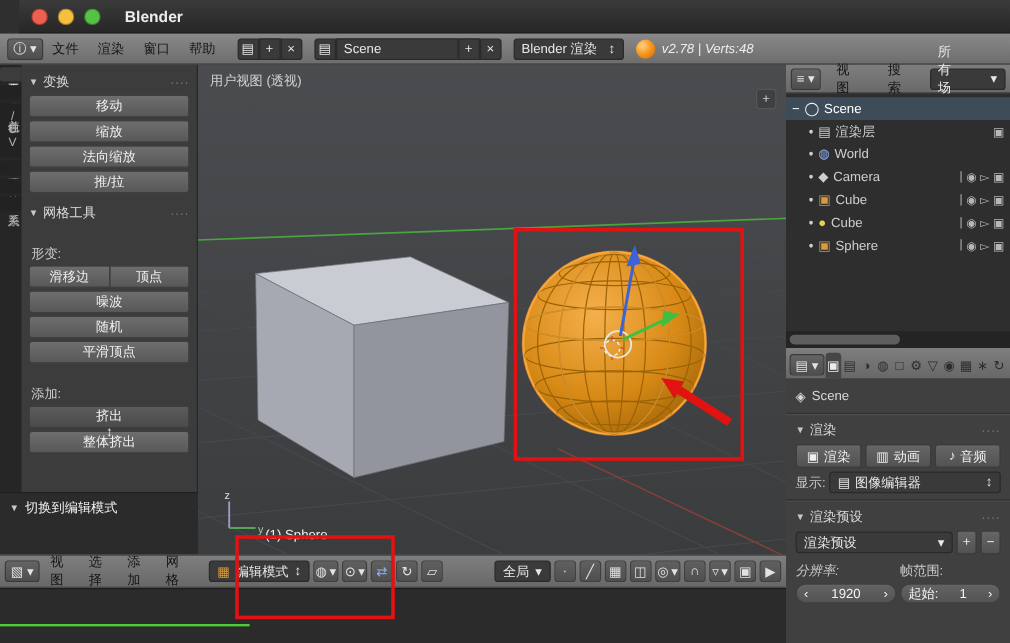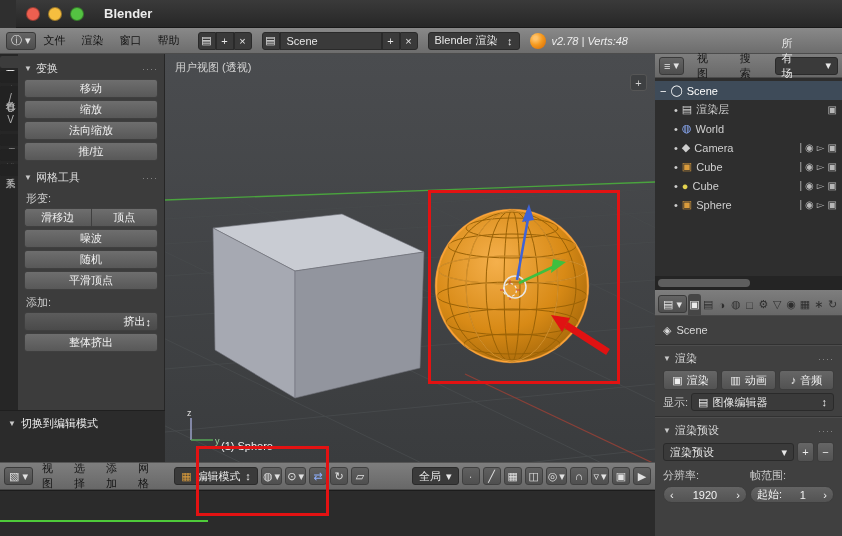--- a/index.html
+++ b/index.html
@@ -40,22 +40,22 @@
              padding:3px 6px;box-sizing:border-box;overflow:hidden;}
   .ph{display:flex;align-items:center;gap:4px;height:17px;color:#dcdcdc;margin-top:3px;}
   .tri{font-size:8px;color:#c8c8c8;}
   .grip{margin-left:auto;color:#8d8d8d;font-size:9px;letter-spacing:1px;}
   .tbtn{height:19px;display:flex;align-items:center;justify-content:center;background:linear-gradient(#6e6e6e,#585858);
         border:1px solid #3f3f3f;border-radius:3px;color:#f0f0f0;margin:2px 0;box-sizing:border-box;}
   .trow{display:flex;margin:2px 0;}
   .trow .tbtn{flex:1;margin:0;}
   .trow .tbtn:first-child{border-radius:3px 0 0 3px;border-right-width:0;}
   .trow .tbtn:last-child{border-radius:0 3px 3px 0;}
-  .tdrop{justify-content:flex-end;padding:0 6px;background:linear-gradient(#5c5c5c,#4a4a4a);}
-  .flabel{color:#cccccc;margin:5px 2px 1px;}
+  .tdrop{justify-content:space-between;padding:0 6px;background:linear-gradient(#5c5c5c,#4a4a4a);flex-direction:column;}
+  .flabel{color:#cccccc;margin:18px 2px 1px;}
   .shelf-bottom{position:absolute;left:0;top:410px;width:165px;height:52px;background:#2b2b2b;border-top:1px solid #1f1f1f;
                 box-sizing:border-box;padding:5px 8px;color:#f1f1f1;}
   .shelf-bottom .row{display:flex;align-items:center;gap:5px;}
 
   
   .viewport{position:absolute;left:165px;top:54px;width:490px;height:408px;background:linear-gradient(#4a4c4f,#3a3c3e);overflow:hidden;}
   .vp-label{position:absolute;left:10px;top:6px;color:#d2d2d2;}
   .vp-objlabel{position:absolute;left:56px;top:386px;color:#f2f2f2;}
   .vp-plus{position:absolute;right:8px;top:20px;width:15px;height:15px;background:#3e4042;border:1px solid #565656;border-radius:3px;
            color:#cfcfcf;display:flex;align-items:center;justify-content:center;font-size:11px;}
@@ -495,21 +495,21 @@
     </div>
     <div class="prow">
       <span class="dfield" style="flex:1;justify-content:space-between;">
         <span>渲染预设</span>
         <span class="ic">▾</span>
       </span>
       <span class="pbtn" style="flex:none;width:17px;">+</span>
       <span class="pbtn" style="flex:none;width:17px;">−</span>
     </div>
     <div class="prow" style="margin-top:6px;">
-      <span class="half" style="color:#c8c8c8;">分辨率:</span>
+      <span class="half" style="color:#c8c8c8;font-style:italic;">分辨率:</span>
       <span class="half" style="color:#c8c8c8;">帧范围:</span>
     </div>
     <div class="prow">
       <span class="numfield">
         <span class="ic">‹</span>
         <span>1920</span>
         <span class="ic">›</span>
       </span>
       <span class="numfield">
         <span>起始:</span>

